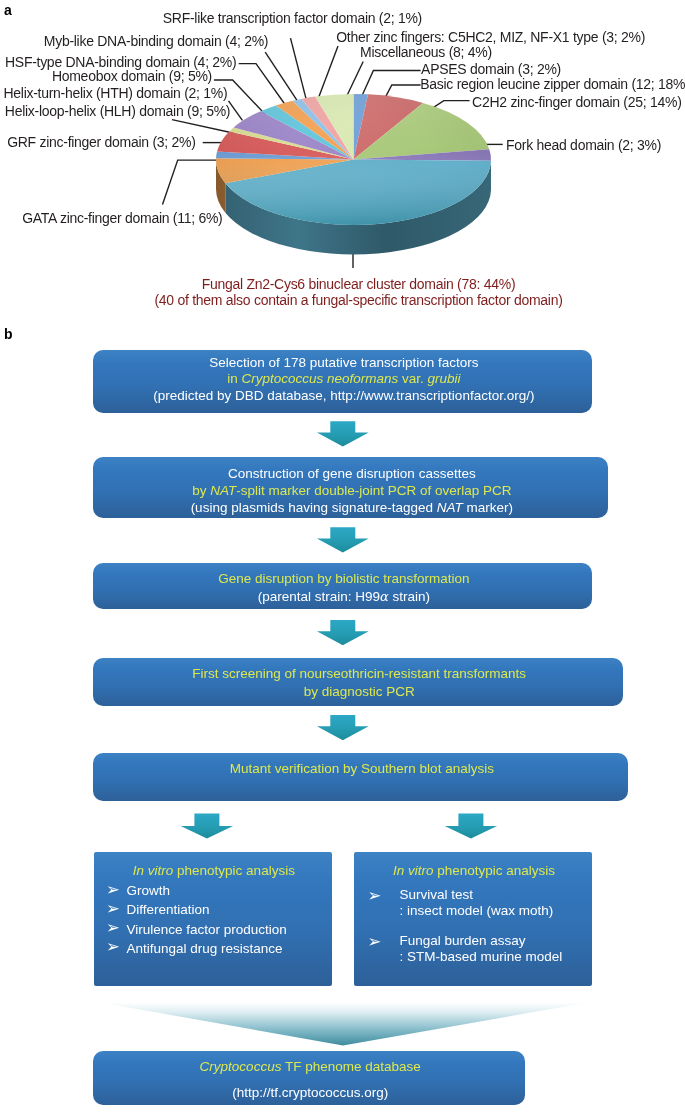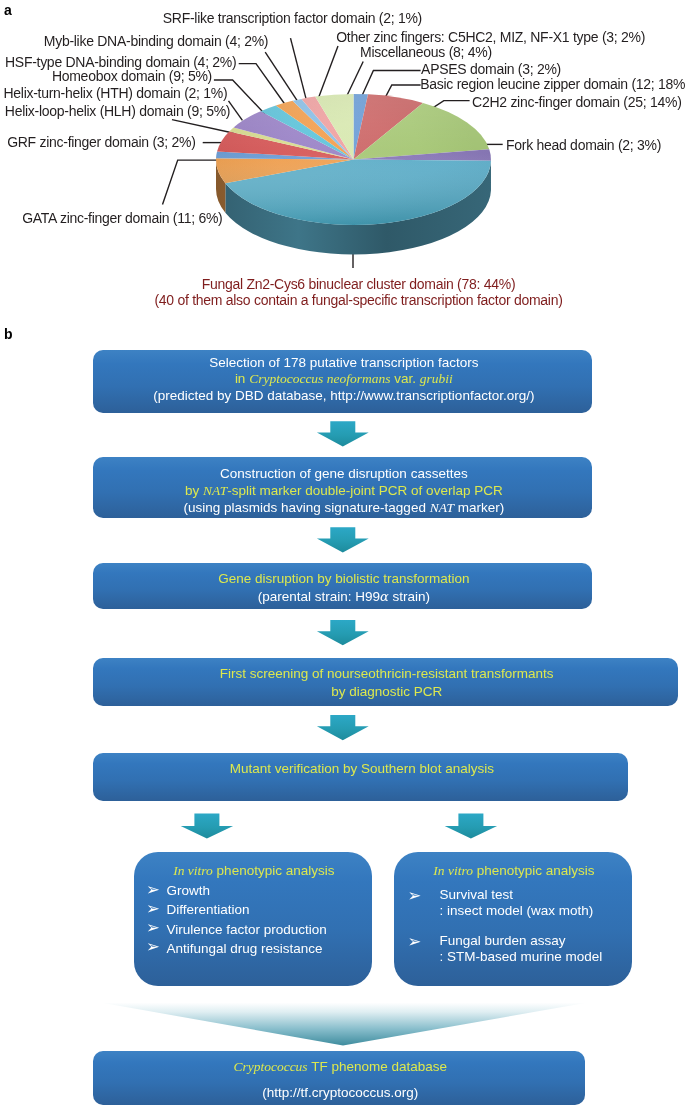--- a/index.html
+++ b/index.html
@@ -18,33 +18,33 @@
 
   .pie-foot{position:absolute;font-size:14px;line-height:16px;letter-spacing:-0.28px;color:#7f1d1d;text-align:center;width:685px;left:16px;}
   #pie-foot1{top:276.1px;}
   #pie-foot2{top:292.0px;}
 
   
   #flow{position:absolute;left:0;top:0;width:685px;height:1113px;}
   #flow-arrows{position:absolute;left:0;top:0;}
   .fbox{position:absolute;border-radius:10px;
         background:linear-gradient(180deg,#3d82c4 0%,#3377bd 22%,#3170b2 58%,#2d6099 100%);}
-  .fbox.r20{border-radius:24px;margin-left:40px;}
+  .fbox.r20{border-radius:2px;}
   .fbox .txt{position:absolute;left:2px;right:0;text-align:center;font-size:13.5px;line-height:16.8px;color:#ffffff;}
   .yel, .fbox .txt.yel{color:#dde84e;}
-  .it{font-style:italic;font-family:Liberation Serif, serif;}
+  .it{font-style:italic;}
   .greek{font-family:"DejaVu Serif",serif;font-style:italic;font-size:13px;}
   #fbox1{left:93.2px;top:349.9px;width:499.3px;height:63.0px;}
-  #fbox2{left:93.2px;top:457.2px;width:499.3px;height:60.8px;}
+  #fbox2{left:93.2px;top:457.2px;width:499.3px;height:60.8px;padding-left:16px;}
   #fbox3{left:93.2px;top:562.9px;width:499.3px;height:46.3px;}
-  #fbox4{left:93.2px;top:658.1px;width:585px;height:48.1px;}
+  #fbox4{left:93.2px;top:658.1px;width:530px;height:48.1px;}
   #fbox5{left:93.2px;top:752.8px;width:499.3px;height:48.6px;padding-left:36px;}
   #fbox6{left:94.1px;top:851.9px;width:237.5px;height:133.8px;}
   #fbox7{left:354.0px;top:851.9px;width:237.9px;height:133.8px;}
-  #fbox8{left:93.2px;top:1050.6px;width:492px;height:54.7px;}
+  #fbox8{left:93.2px;top:1050.6px;width:432px;height:54.7px;}
   .blist{position:absolute;color:#fff;font-size:13.5px;line-height:19.3px;}
   #blist6{left:12.0px;top:29.3px;}
   #blist7{left:13.5px;top:35.5px;}
   .blist .bi{position:relative;padding-left:20.4px;white-space:pre;}
   .blist .bi:before{content:"\27A2";position:absolute;left:0;top:-1.6px;font-size:16.5px;line-height:19.3px;}
   #blist7 .bi{padding-left:32.0px;line-height:15.3px;}
   #blist7 .bi+.bi{margin-top:15.5px;}
 </style>
 </head>
 <body>

